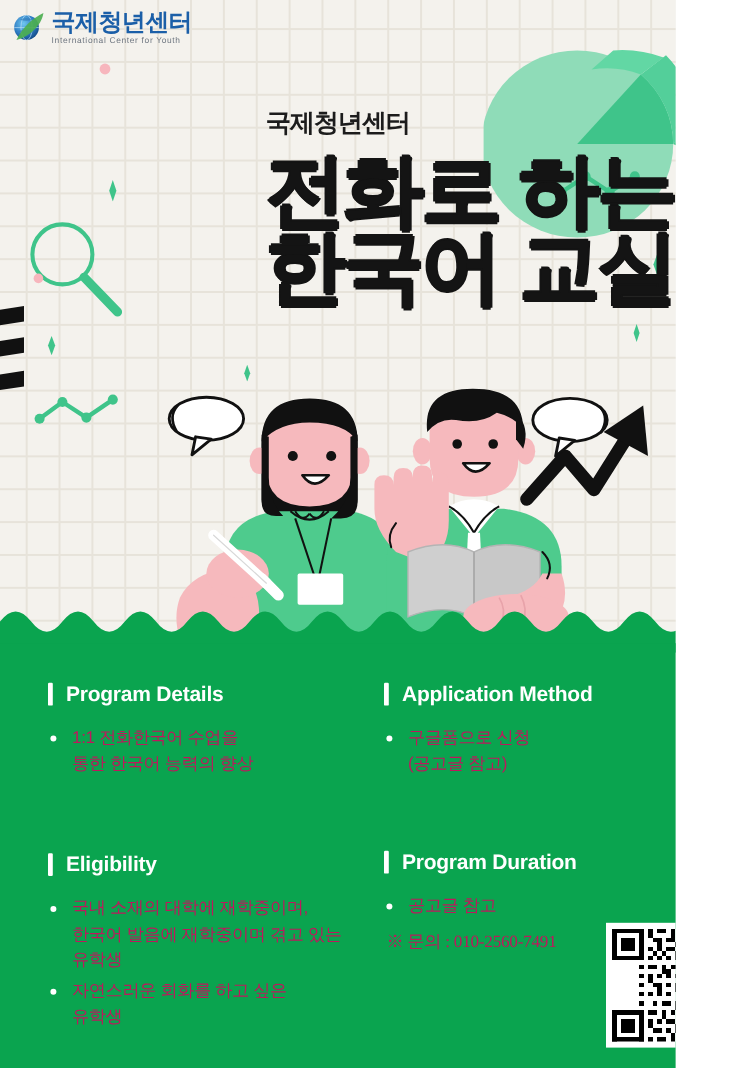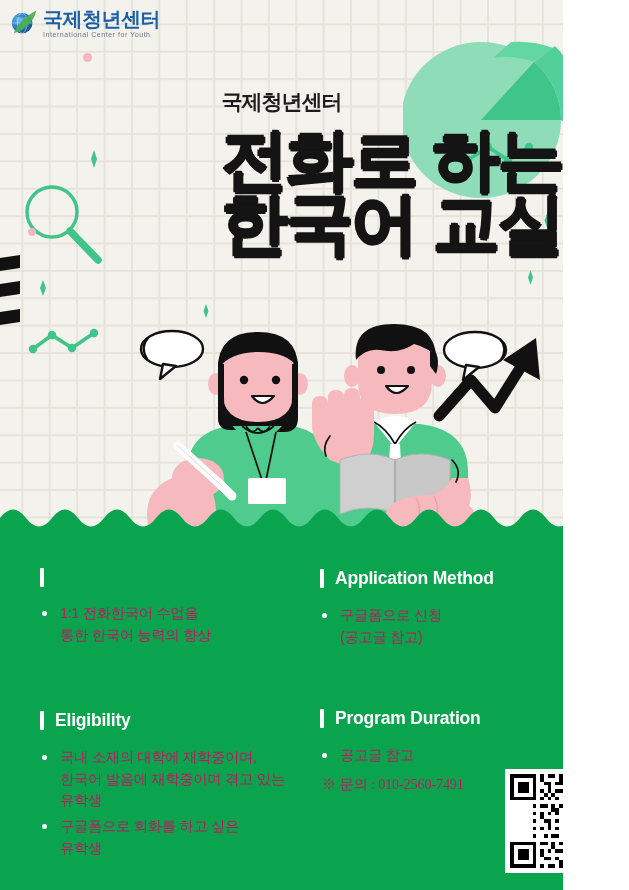--- a/index.html
+++ b/index.html
@@ -416,20 +416,21 @@
                q13 -17 26 0 q13 17 26 0 q13 -17 26 0 q13 17 26 0
                L629 46 L0 46 Z" fill="#0aa44f"></path>
     </svg>
     <div class="green-body"></div>
 
     <div class="info-grid">
 
       <div class="info-block block-pd">
         <div class="block-head">
           <span class="head-bar"></span>
+          <span class="head-text">Program Details</span>
         </div>
         <ul class="bullets">
           <li>
             <span class="bullet-line">1:1 전화한국어 수업을</span>
             <span class="bullet-line">통한 한국어 능력의 향상</span>
           </li>
         </ul>
       </div>
 
       <div class="info-block block-am">
@@ -450,21 +451,21 @@
           <span class="head-bar"></span>
           <span class="head-text">Eligibility</span>
         </div>
         <ul class="bullets">
           <li>
             <span class="bullet-line">국내 소재의 대학에 재학중이며,</span>
             <span class="bullet-line">한국어 발음에 재학중이며 겪고 있는</span>
             <span class="bullet-line">유학생</span>
           </li>
           <li>
-            <span class="bullet-line">구글폼으로 회화를 하고 싶은</span>
+            <span class="bullet-line">자연스러운 회화를 하고 싶은</span>
             <span class="bullet-line">유학생</span>
           </li>
         </ul>
       </div>
 
       <div class="info-block block-du">
         <div class="block-head">
           <span class="head-bar"></span>
           <span class="head-text">Program Duration</span>
         </div>

